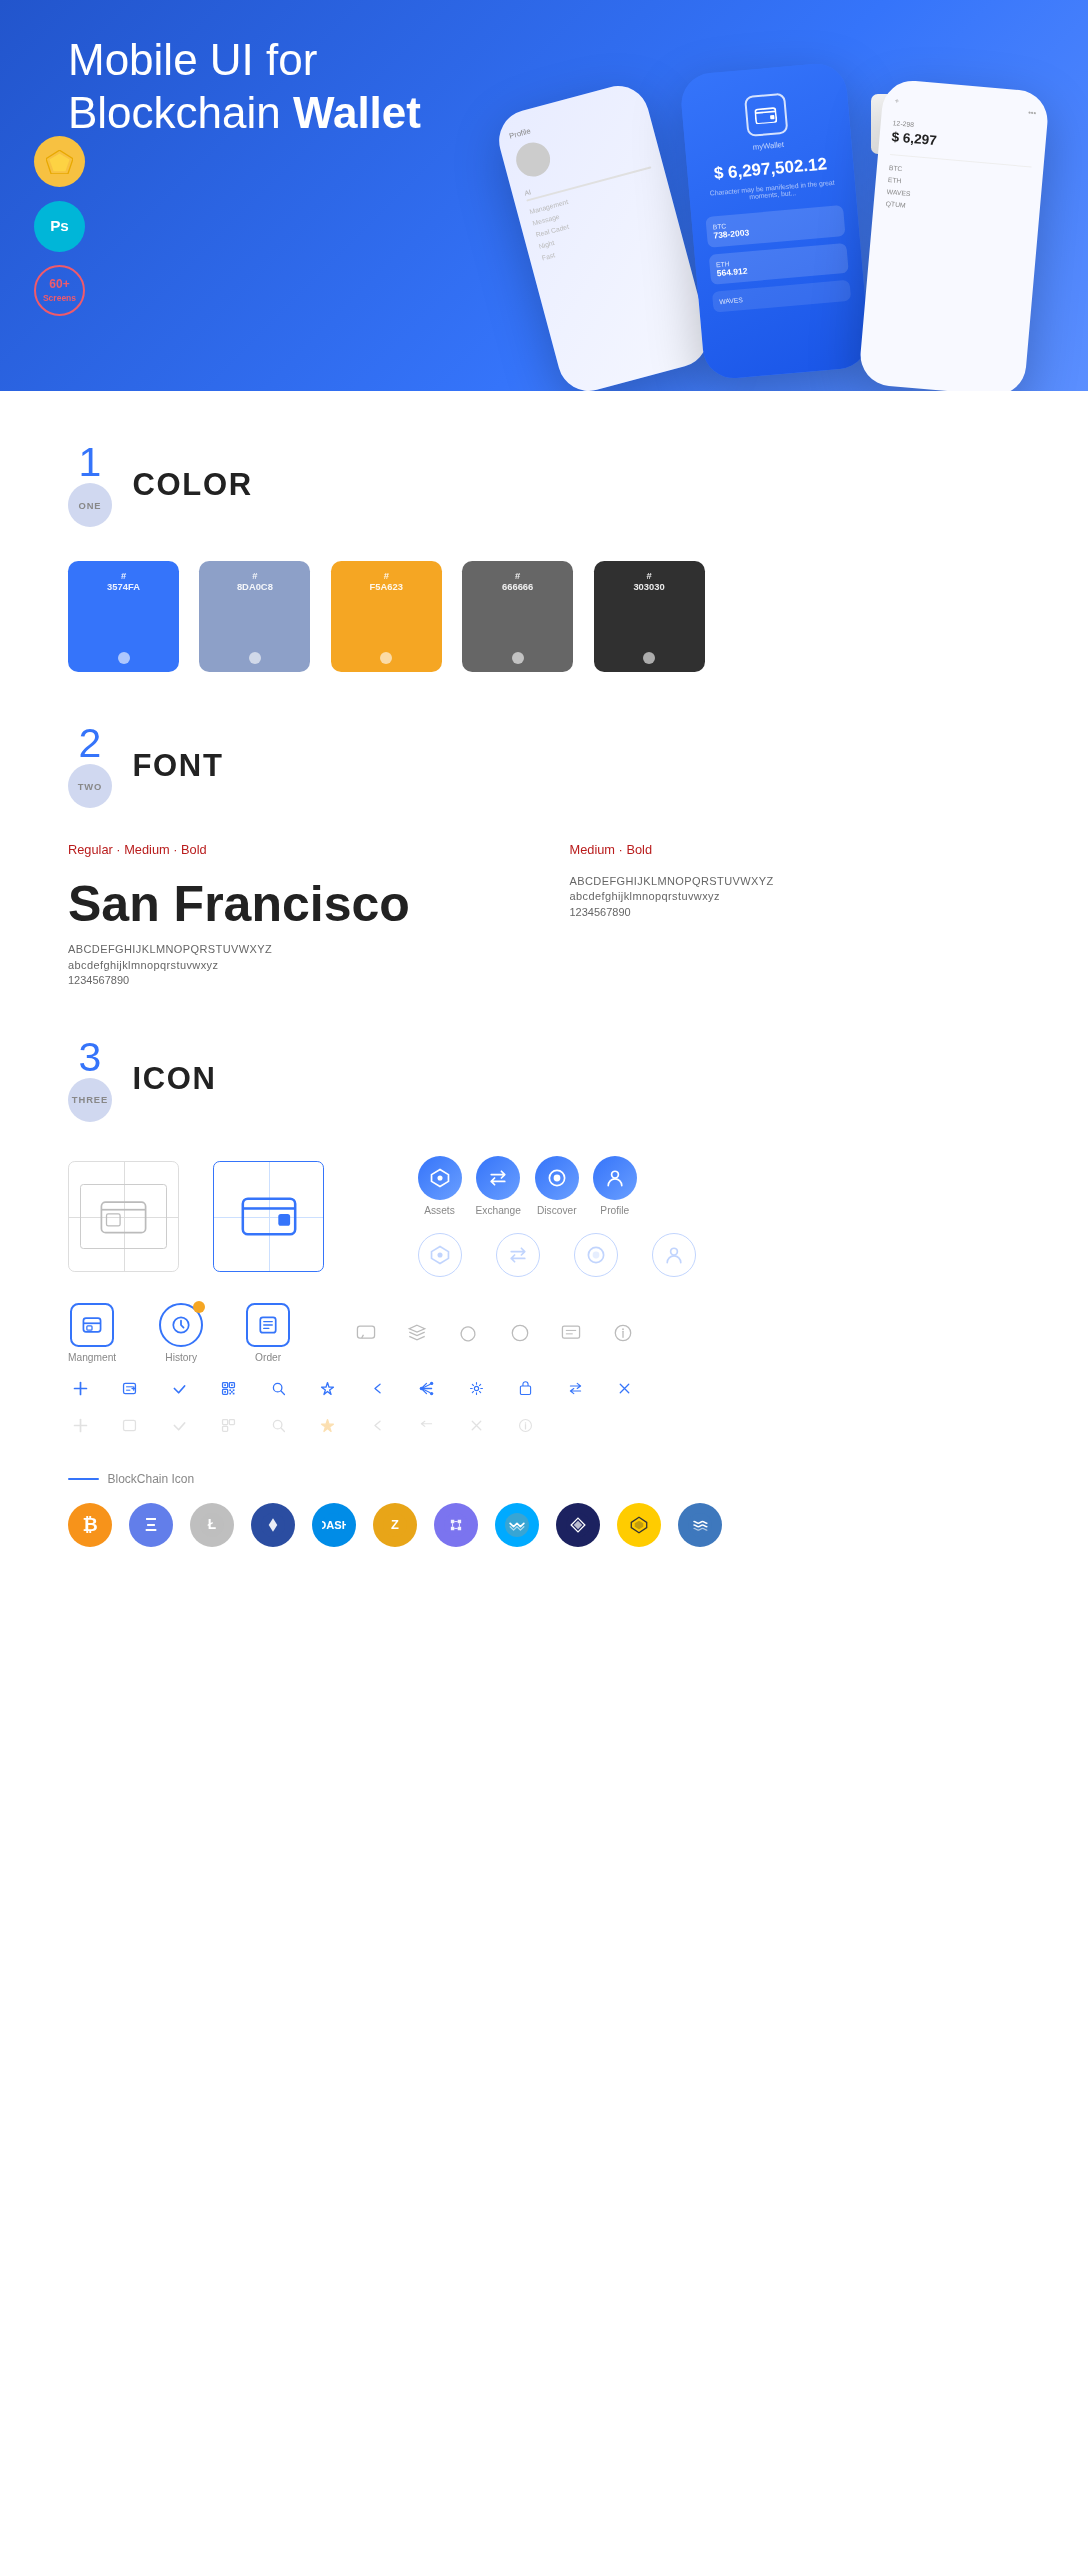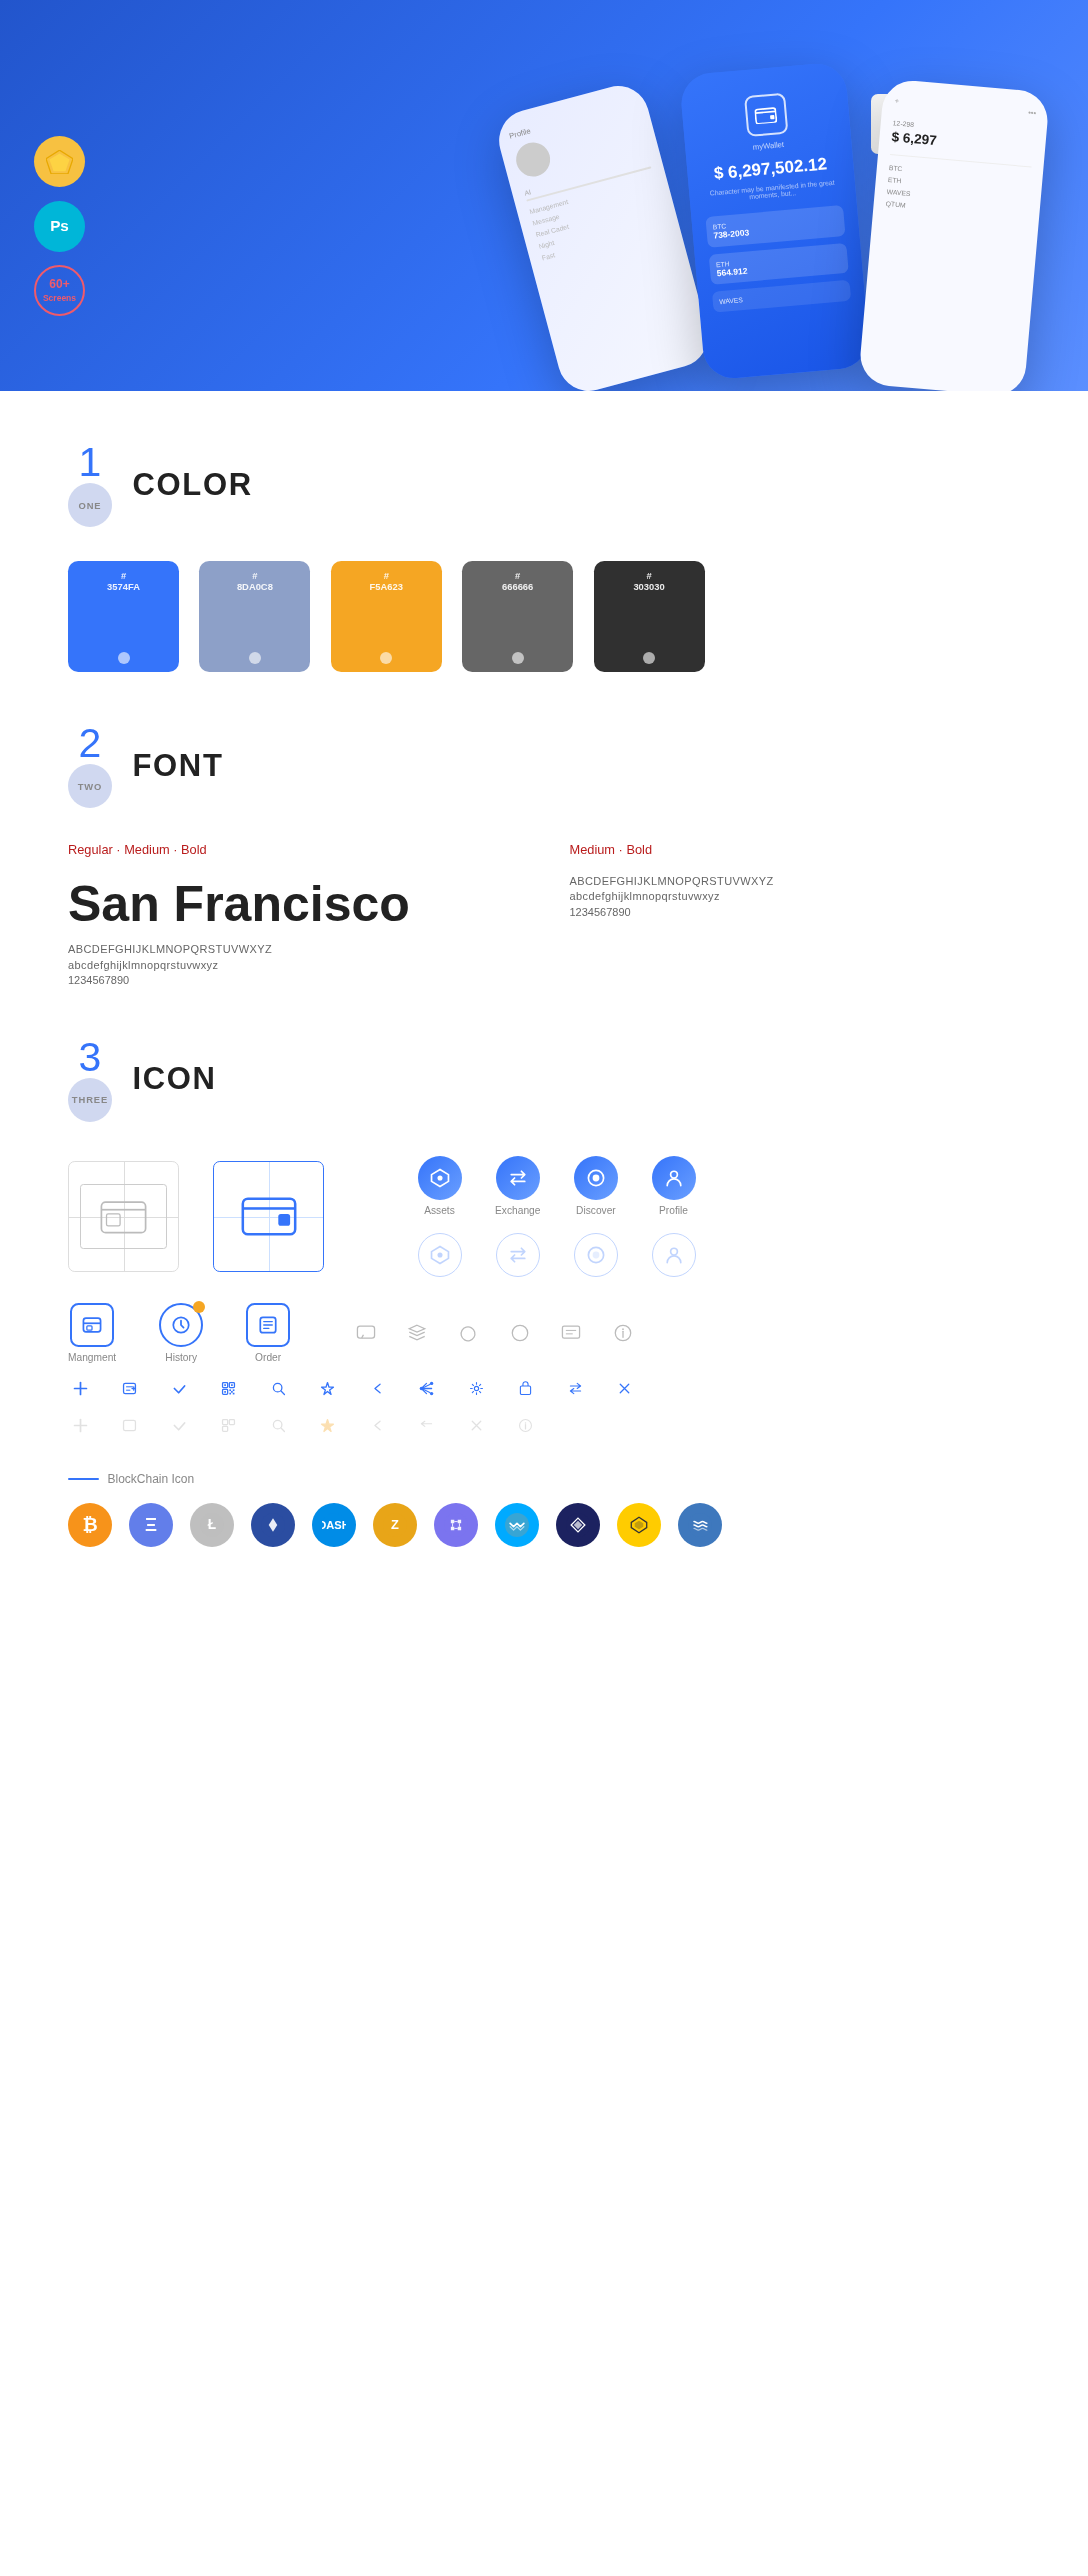--- a/index.html
+++ b/index.html
@@ -309,20 +309,25 @@
       display: flex;
       flex-direction: column;
       align-items: center;
       gap: 5.1px;
     }
   </style>
 </head>
 <body>
 
 <section class="hero">
+  <div>
+    <h1 class="hero-title">
+      <span>Mobile UI for Blockchain </span><strong>Wallet</strong>
+    </h1>
+  </div>
 
   <div class="ui-kit-badge">
     <span>UI Kit</span>
   </div>
 
   <div class="hero-badges">
     <div class="badge-circle badge-sketch">
       <svg width="27" height="24" viewBox="0 0 32 28" fill="none">
         <polygon points="16,0 32,10 26,28 6,28 0,10" fill="#F7C141" stroke="#E8A800" stroke-width="1.5"></polygon>
         <polygon points="16,4 28,11 23,25 9,25 4,11" fill="#FFDA45" opacity="0.7"></polygon>
@@ -487,21 +492,21 @@
           <rect x="4" y="18" width="62" height="3" fill="#3574FA"></rect>
           <rect x="46" y="26" width="14" height="14" rx="3" fill="#3574FA"></rect>
         </svg>
       </div>
     </div>
 
     <div style="width:25.5px;"></div>
 
     <div style="display:flex;flex-direction:column;gap:17px;">
 
-      <div style="display:flex;gap:14px;justify-content:space-between;">
+      <div style="display:flex;gap:14px;">
         <div class="icon-item">
           <div style="width:44px;height:44px;border-radius:50%;background:linear-gradient(135deg,#3574FA,#6a9fff);display:flex;align-items:center;justify-content:center;">
             <svg width="22" height="22" fill="none" viewBox="0 0 26 26">
               <path d="M13 3L23 9v8L13 23 3 17V9z" stroke="white" stroke-width="2" fill="none"></path>
               <circle cx="13" cy="13" r="3" fill="white"></circle>
             </svg>
           </div>
           <span class="icon-label">Assets</span>
         </div>
         <div class="icon-item">

